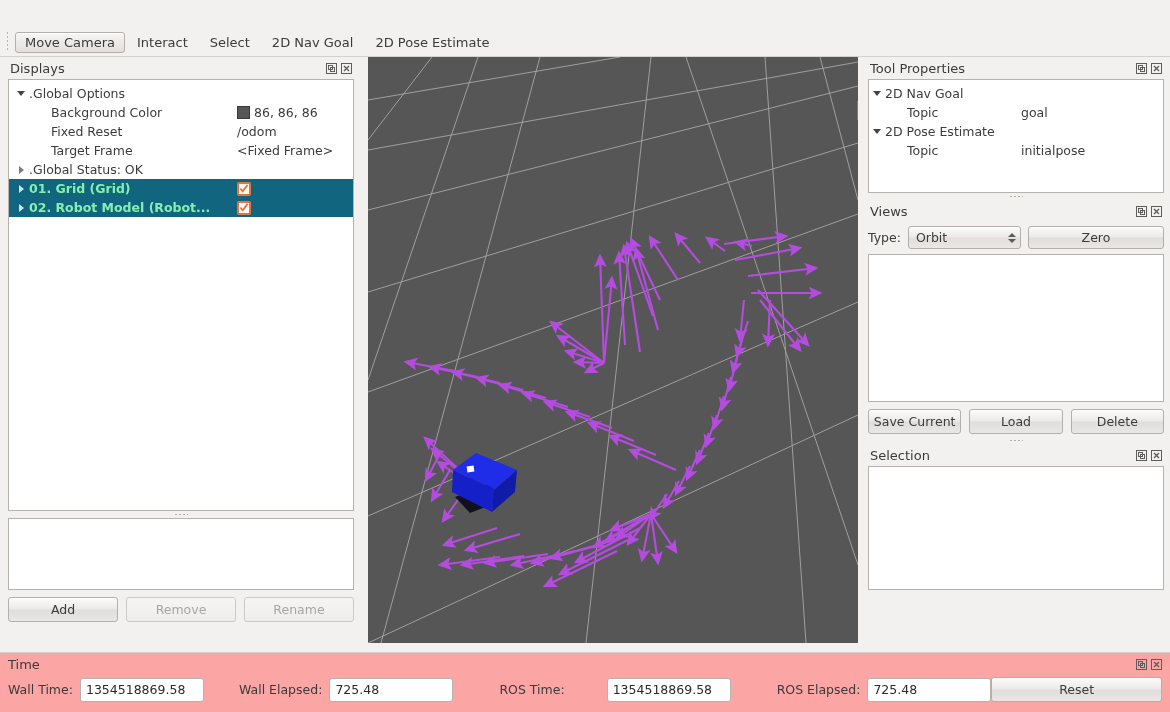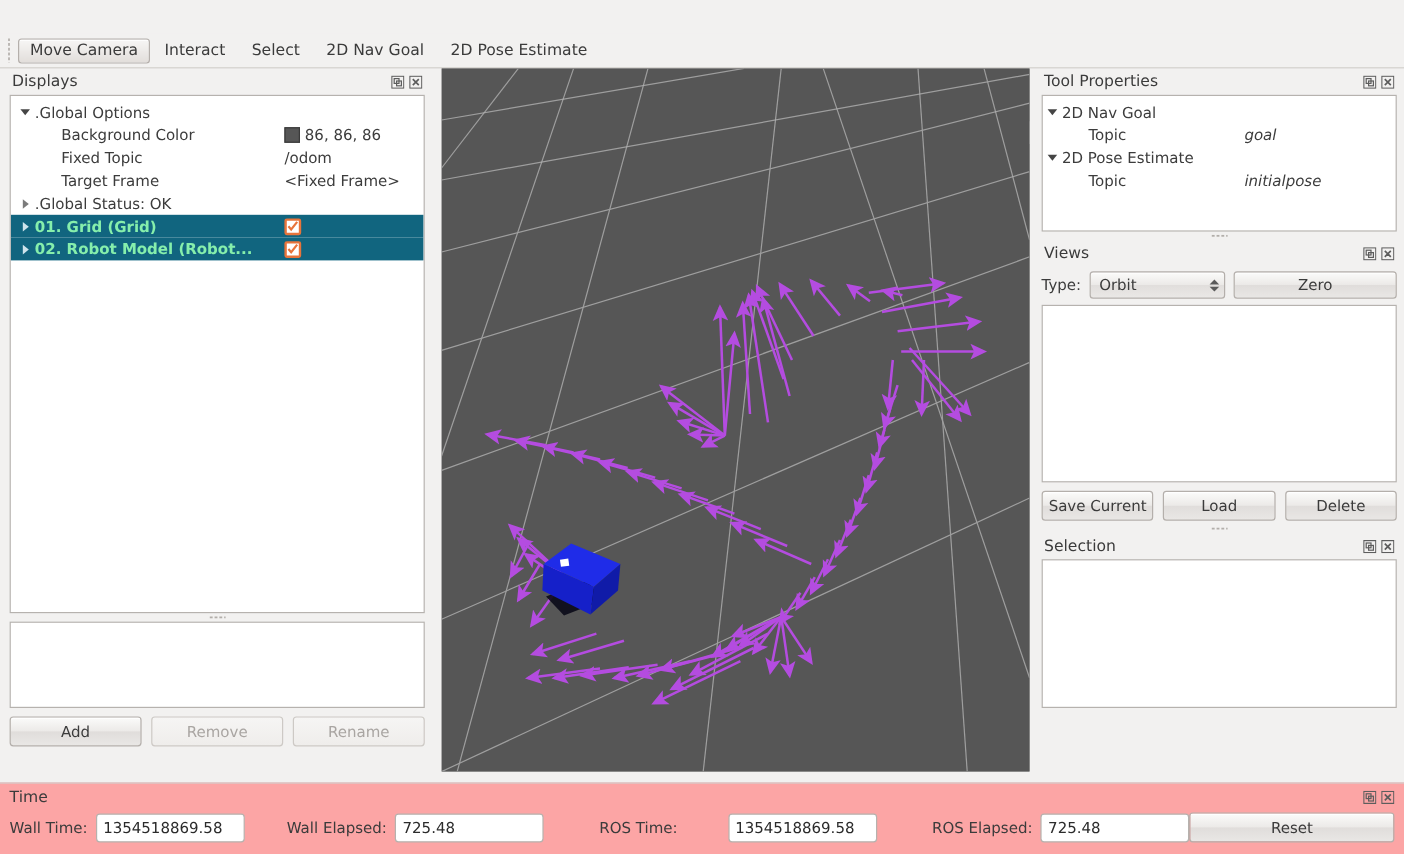--- a/index.html
+++ b/index.html
@@ -117,21 +117,21 @@
     position: absolute; left: 368px; top: 57px; width: 490px; height: 586px;
     background: #565656; overflow: hidden;
   }
   #viewport svg { display: block; }
 
   
   #right { position: absolute; left: 862px; top: 57px; width: 308px; height: 595px; padding: 0 6px; }
   #right .panel-title { height: 22px; padding: 0 2px; }
   .tprow { display: flex; align-items: center; height: 19px; font-size: 12.5px; position: relative; }
   .tprow .tlabel.ind1 { padding-left: 22px; }
-  .tpval { position: absolute; left: 168px; font-style: italic; }
+  .tpval { position: absolute; left: 152px; }
 
   .views-row { display: flex; align-items: center; gap: 7px; margin: 4px 0 5px 0; }
   .lbl { font-size: 12.5px; color: #3b3b3b; }
   .combo {
     width: 113px; height: 23px; border: 1px solid #b4afab; border-radius: 3px;
     background: linear-gradient(to bottom,#fbfbfa 0%,#eceae8 48%,#e1dedc 52%,#eae8e6 100%);
     display: flex; align-items: center; padding: 0 4px 0 7px; font-size: 12.5px;
     box-shadow: inset 0 1px 0 #fff;
   }
   .combo .cval { flex: 1; }
@@ -201,21 +201,21 @@
       <div class="trow">
         <span class="tw"></span>
         <span class="tlabel ind1">Background Color</span>
         <span class="tvalue">
           <span class="swatch"></span>
           <span>86, 86, 86</span>
         </span>
       </div>
       <div class="trow">
         <span class="tw"></span>
-        <span class="tlabel ind1">Fixed Topic</span>
+        <span class="tlabel ind1">Fixed Reset</span>
         <span class="tvalue">/odom</span>
       </div>
       <div class="trow">
         <span class="tw"></span>
         <span class="tlabel ind1">Target Frame</span>
         <span class="tvalue">&lt;Fixed Frame&gt;</span>
       </div>
       <div class="trow">
         <span class="tw">
             <i class="arrow-r"></i>

